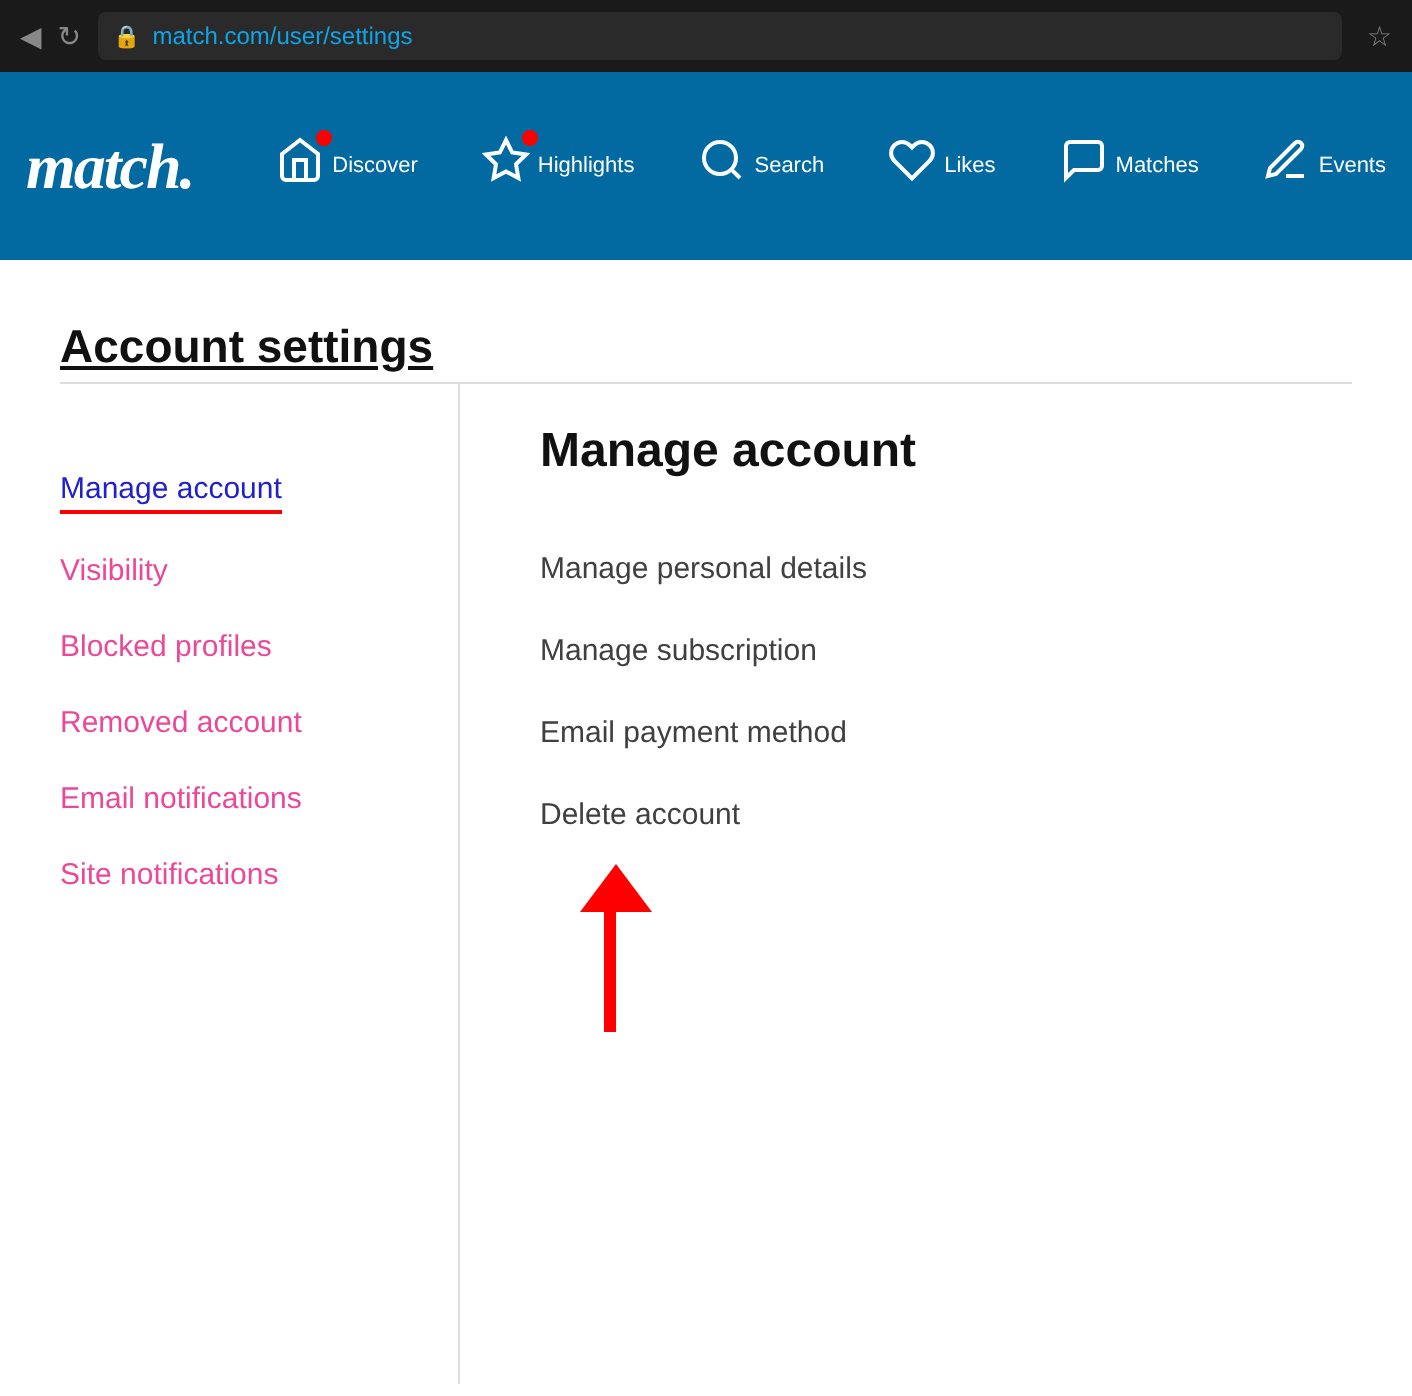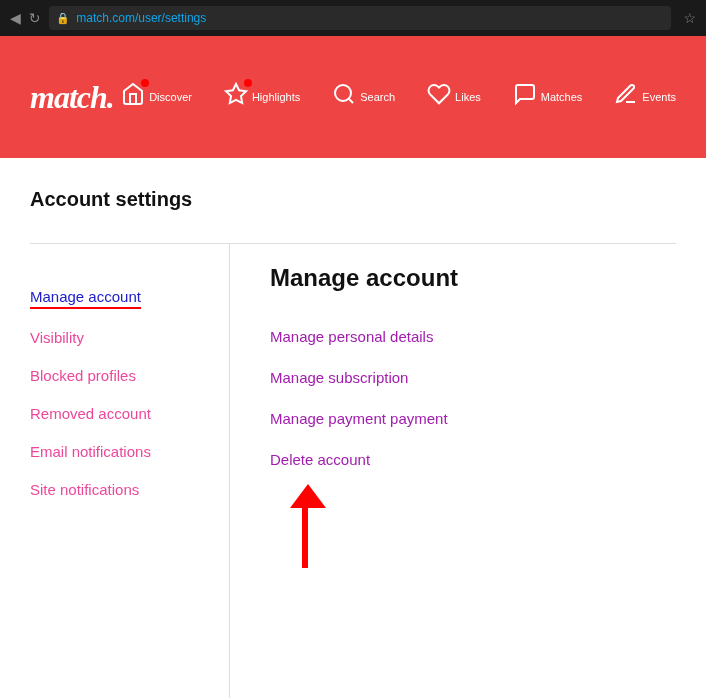--- a/index.html
+++ b/index.html
@@ -30,25 +30,25 @@
       align-items: center;
       padding: 0 8px;
       gap: 6px;
     }
     .url-bar-lock { color: #aaa; font-size: 11px; }
     .url-bar-text { color: #0ea5e9; font-size: 12px; }
     .browser-star { color: #888; font-size: 14px; margin-left: 4px; }
 
     
     .navbar {
-      background: #ef4444;
-      height: 122px;
-      display: flex;
-      align-items: center;
-      padding: 0 30px;
+      background: #0369a1;
+      height: 94px;
+      display: flex;
+      align-items: center;
+      padding: 0 13px;
     }
     .logo {
       color: #fff;
       font-size: 32px;
       font-weight: 900;
       font-style: italic;
       letter-spacing: -1px;
       margin-right: auto;
       font-family: Georgia, serif;
     }
@@ -80,24 +80,25 @@
       background: red;
       border-radius: 50%;
     }
     .nav-label { font-size: 11px; }
 
     
     .main-content {
       padding: 30px 30px 0 30px;
     }
     .page-title {
-      font-size: 20px;
+      font-size: 23px;
       font-weight: bold;
       color: #111;
-      margin-bottom: 32px;
+      margin-bottom: 4px;
+      text-decoration: underline;
     }
     .divider {
       border: none;
       border-top: 1px solid #ddd;
       margin-bottom: 0;
     }
 
     
     .settings-layout {
       display: flex;
@@ -129,21 +130,21 @@
       padding: 20px 40px;
     }
     .panel-title {
       font-size: 24px;
       font-weight: bold;
       color: #111;
       margin-bottom: 24px;
     }
     .panel-link {
       display: block;
-      color: #a21caf;
+      color: #404040;
       font-size: 15px;
       cursor: pointer;
       padding: 12px 0;
       text-decoration: none;
     }
 
     
     .arrow-container {
       display: flex;
       flex-direction: column;
@@ -279,21 +280,21 @@
       </div>
 
 
     </div>
 
     <div class="main-panel">
       <h2 class="panel-title">Manage account</h2>
 
       <a class="panel-link">Manage personal details</a>
       <a class="panel-link">Manage subscription</a>
-      <a class="panel-link">Manage payment payment</a>
+      <a class="panel-link">Email payment method</a>
       <a class="panel-link">Delete account</a>
 
       <div class="arrow-container">
         <div class="arrow-head"></div>
         <div class="arrow-shaft"></div>
       </div>
 
     </div>
   </div>
 </div>

